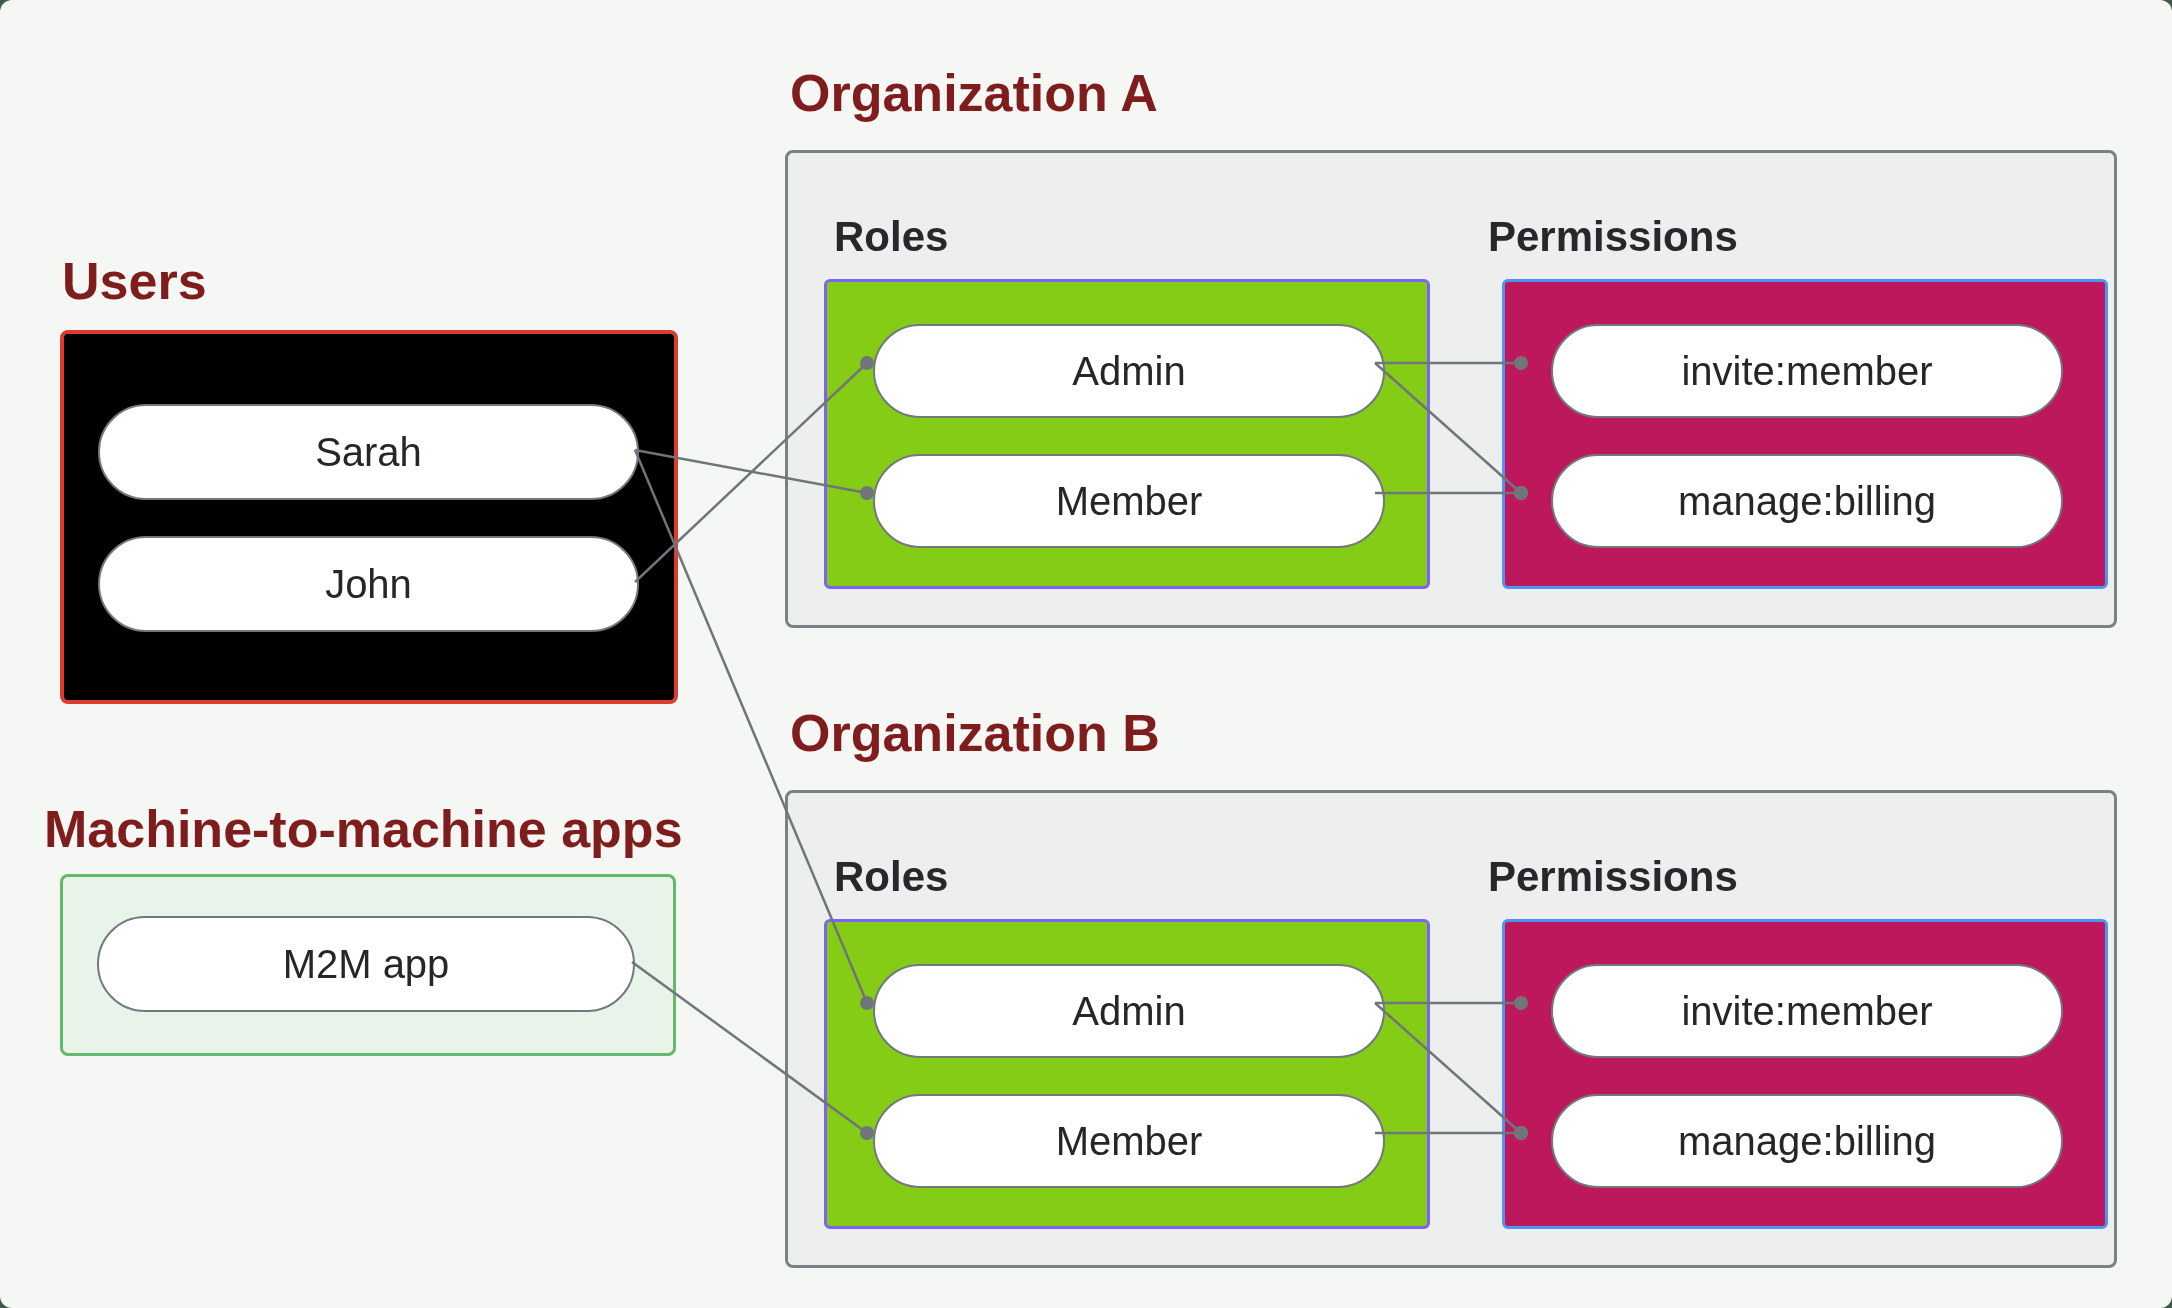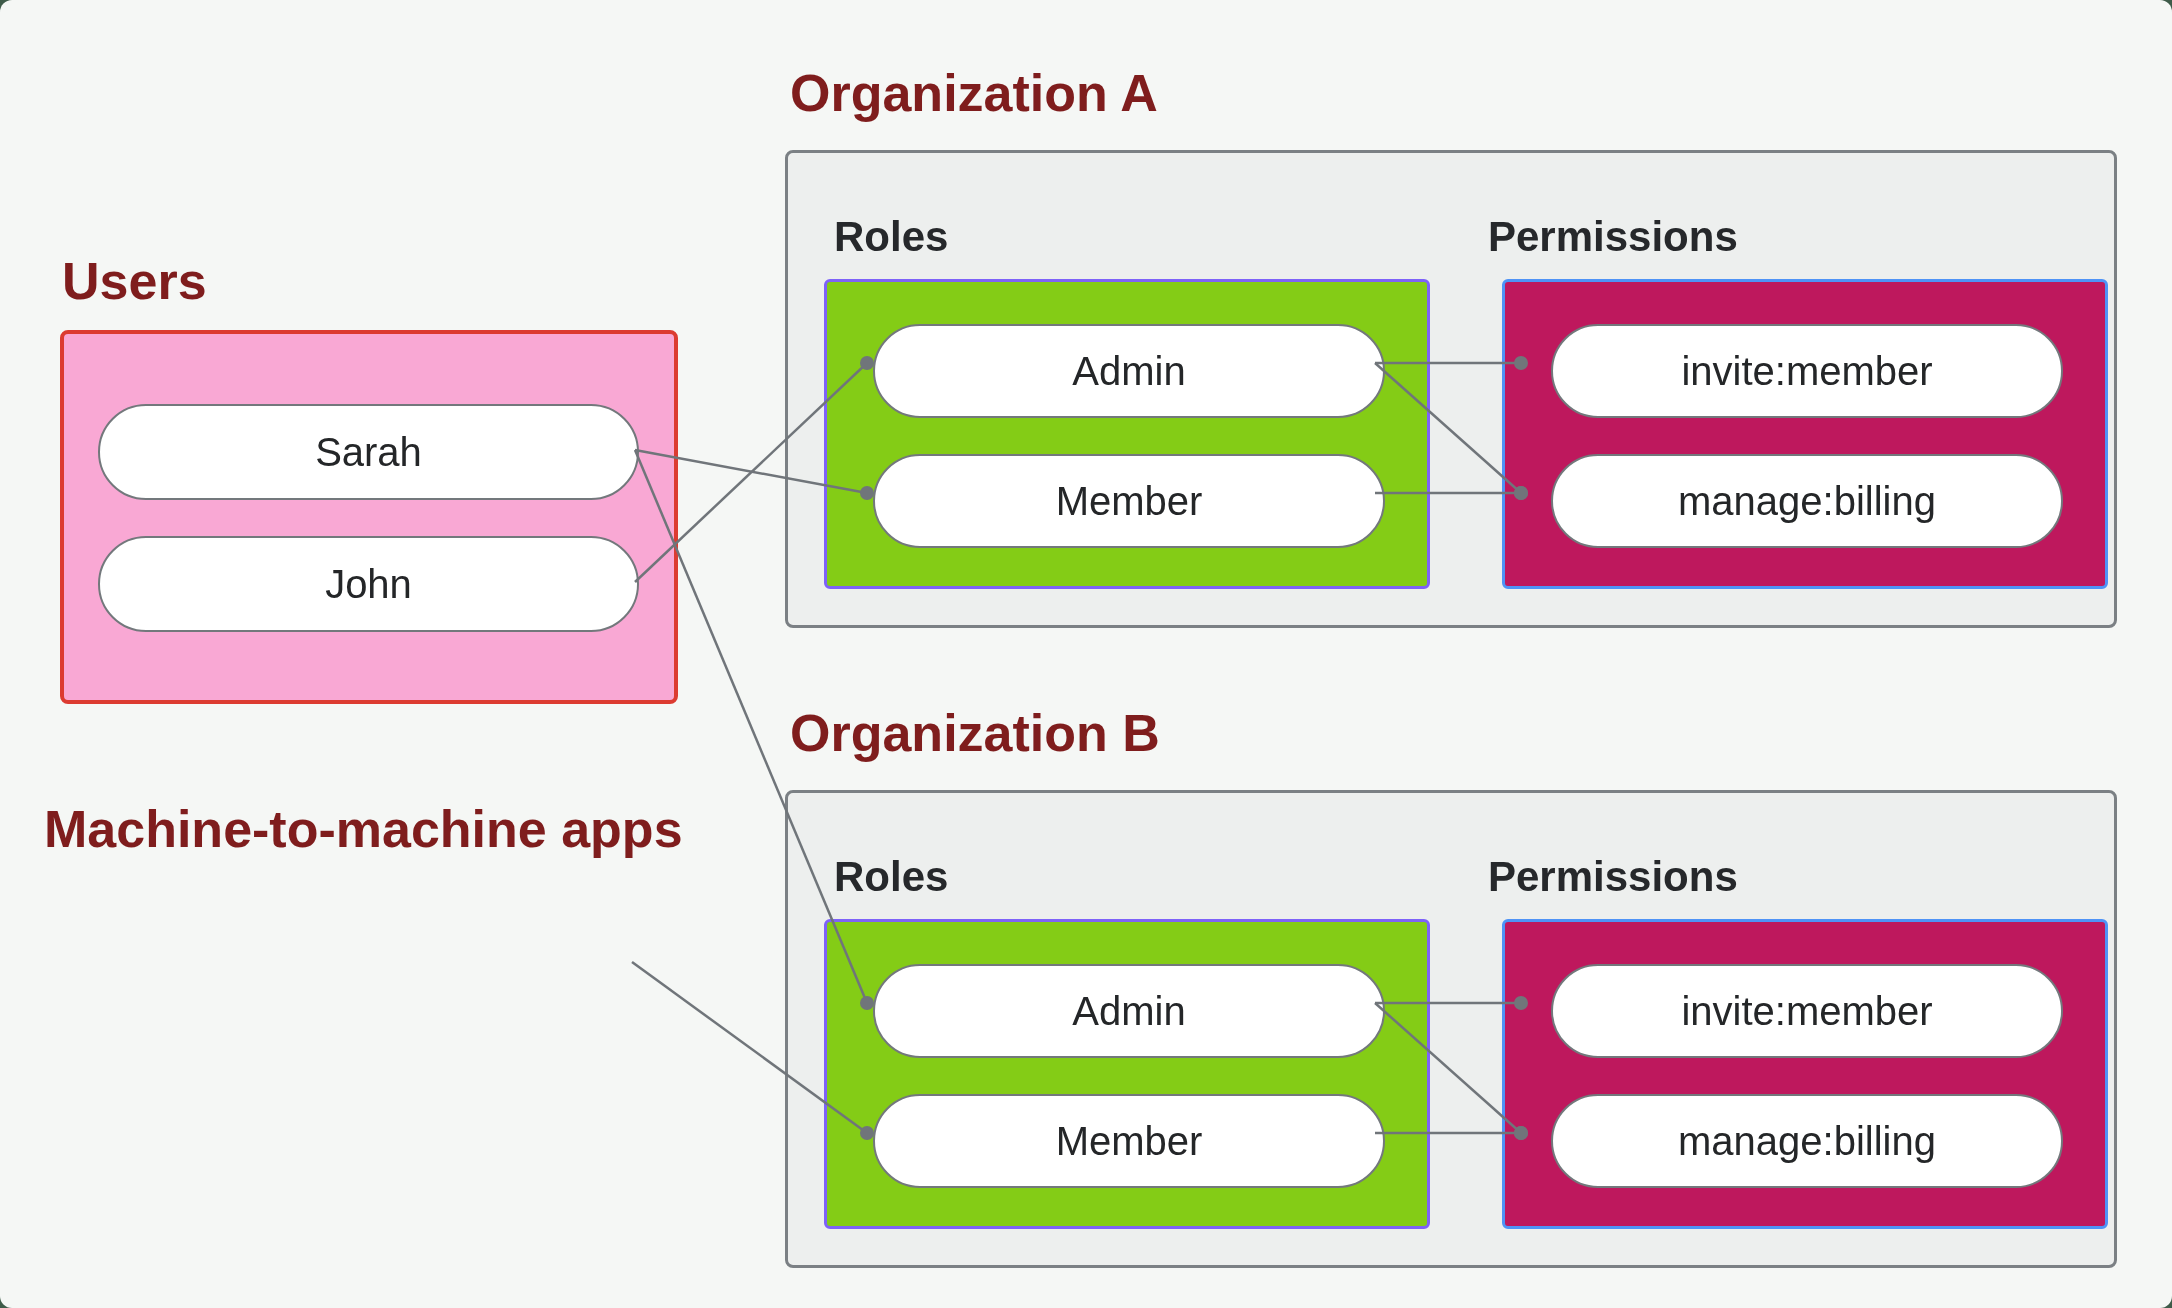--- a/index.html
+++ b/index.html
@@ -30,21 +30,21 @@
     background:#ffffff;
     border:2.5px solid #73787c;
     border-radius:60px;
     display:flex;align-items:center;justify-content:center;
     font-size:40px;font-weight:400;color:#242628;
     white-space:nowrap;
   }
   .group{position:absolute;border-radius:8px;}
   .users-box{
     left:60px;top:330px;width:610px;height:366px;
-    background:#f9a8d4;border:4px solid #dc3b31;
+    background:#000000;border:4px solid #dc3b31;
   }
   .m2m-box{
     left:60px;top:874px;width:610px;height:176px;
     background:#e8f4e9;border:3px solid #63ba68;
   }
   .org{
     position:absolute;left:785px;width:1326px;height:472px;
     background:#edefee;border:3px solid #7b8084;border-radius:8px;
   }
   .org-a{top:150px;}
@@ -70,20 +70,23 @@
 
 <div class="page">
 
   <div class="lbl" style="left:62px;top:238px;margin-top:12px;">Users</div>
   <div class="group users-box">
     <div class="pill" style="left:34px;top:70px;width:537px;height:92px;">Sarah</div>
     <div class="pill" style="left:34px;top:202px;width:537px;height:92px;text-align:right;">John</div>
   </div>
 
   <div class="lbl" style="left:44px;top:798px;">Machine-to-machine apps</div>
+  <div class="group m2m-box">
+    <div class="pill" style="left:34px;top:39px;width:534px;height:92px;">M2M app</div>
+  </div>
 
   <div class="lbl" style="left:790px;top:62px;">Organization A</div>
   <div class="org org-a">
     <div class="inner-lbl roles-lbl">Roles</div>
     <div class="inner-lbl perms-lbl">Permissions</div>
     <div class="sub roles-sub">
       <div class="pill r1">Admin</div>
       <div class="pill r2">Member</div>
     </div>
     <div class="sub perms-sub">

